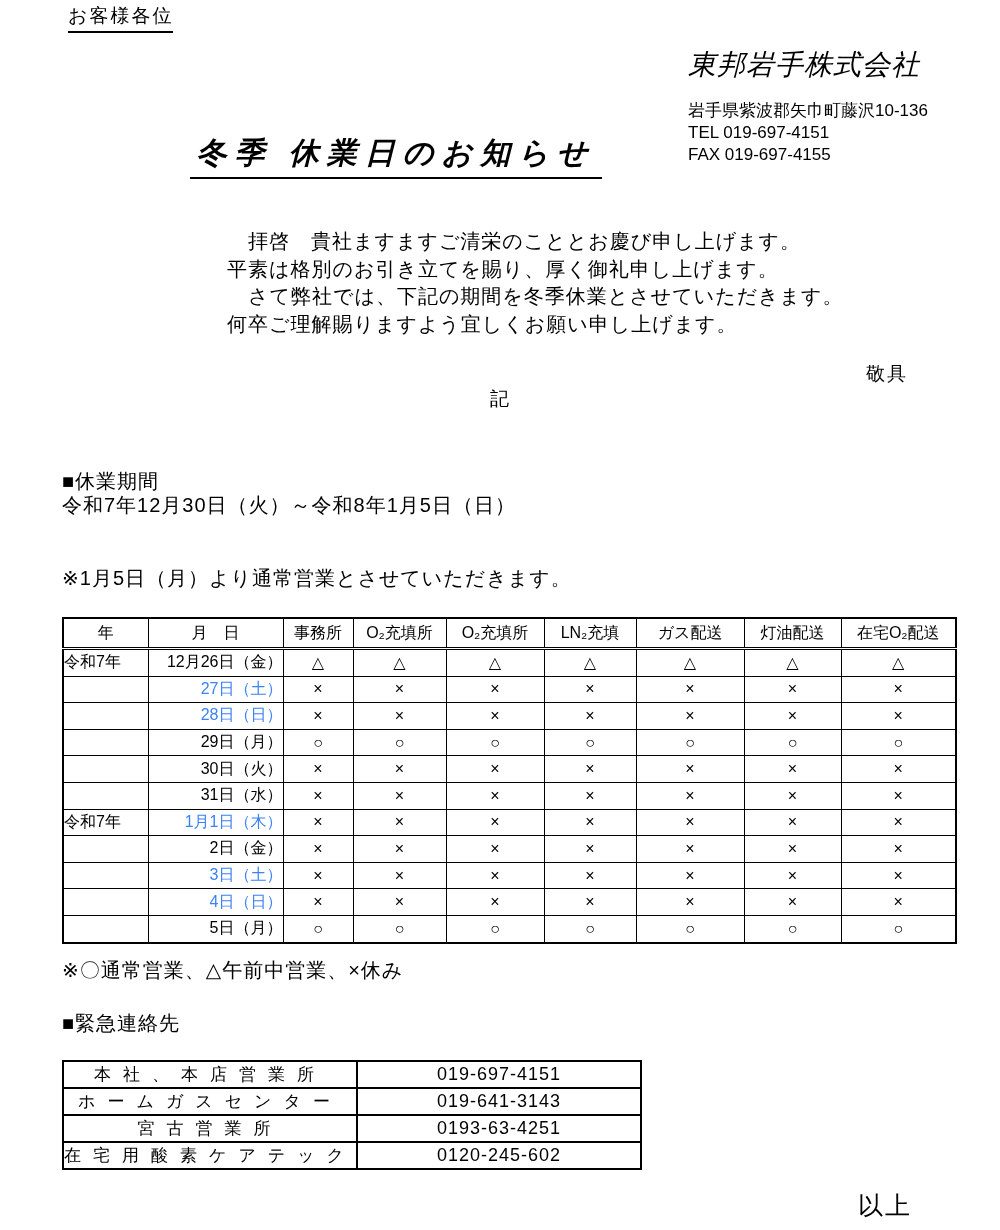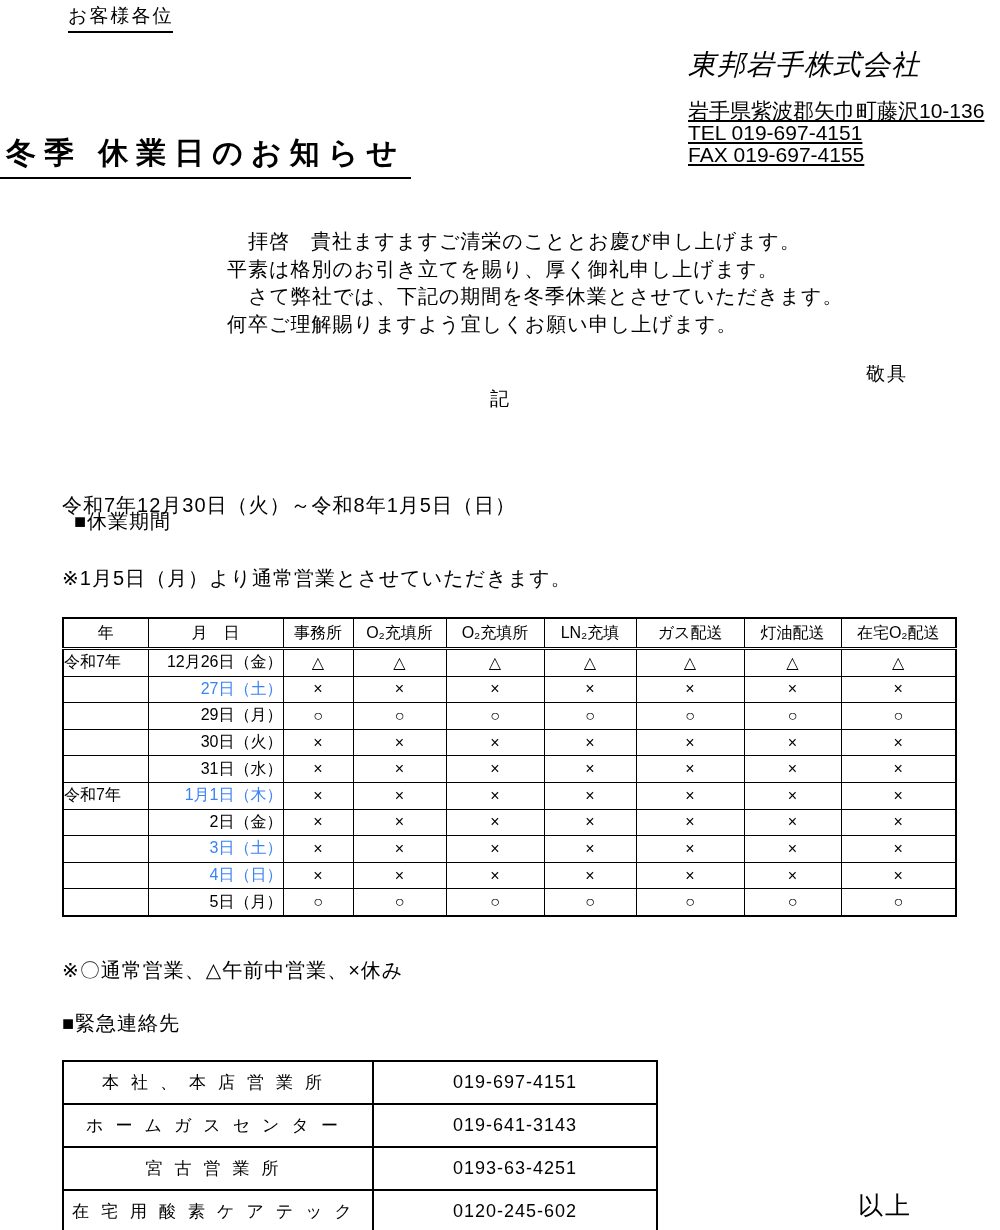--- a/index.html
+++ b/index.html
@@ -5,54 +5,54 @@
   html,body{margin:0;padding:0;background:#fff;}
   .page{position:relative;width:1000px;height:1230px;background:#ffffff;color:#000;
         font-family:"Liberation Sans","DejaVu Sans",sans-serif;overflow:hidden;}
   .abs{position:absolute;}
 
   .salutation{left:68px;top:3px;font-size:19px;letter-spacing:2px;
               border-bottom:2px solid #000;padding-bottom:2px;}
 
   .company{left:688px;top:46px;}
   .company-name{font-size:28px;letter-spacing:1px;margin-bottom:16px;font-style:italic;}
-  .company-line{font-size:21px;line-height:22px;text-decoration:underline;}
-
-  .title-wrap{left:0;top:133px;width:792px;}
+  .company-line{font-size:17px;line-height:22px;}
+
+  .title-wrap{left:0;top:133px;width:792px;text-align:center;font-style:italic;}
   .doc-title{display:inline-block;font-size:30px;font-weight:bold;letter-spacing:8px;
              border-bottom:2.5px solid #000;padding:0 6px 3px 6px;}
 
   .greeting{left:227px;top:228px;font-size:20px;line-height:27.5px;letter-spacing:1px;}
   .greeting div{white-space:pre;}
 
   .keigu{top:361px;right:92px;font-size:19px;letter-spacing:2px;}
   .ki{left:0;top:386px;width:1000px;text-align:center;font-size:19px;letter-spacing:1px;}
 
   .sec{font-size:20px;letter-spacing:1px;white-space:pre;}
-  .holiday-heading{left:74px;top:468px;margin-top:40px;}
+  .holiday-heading{left:62px;top:468px;}
   .holiday-period{left:62px;top:492px;}
   .holiday-note{left:62px;top:565px;}
   .legend{left:62px;top:957px;}
   .emergency-heading{left:62px;top:1010px;}
 
   .schedule{left:62px;top:617px;}
   table.sched{border-collapse:collapse;table-layout:fixed;border:2px solid #000;}
   table.sched th{border:1px solid #000;border-bottom:3px double #000;font-size:16px;
                  font-weight:normal;height:28px;white-space:nowrap;overflow:hidden;
                  text-align:center;vertical-align:middle;padding:0;}
   table.sched td{border:1px solid #000;height:25.6px;font-size:16px;vertical-align:middle;
                  white-space:nowrap;overflow:hidden;padding:0;}
   td.c-year{text-align:left;padding-left:3px;}
   td.c-date{text-align:right;padding-right:6px;}
   td.c-sym{text-align:center;font-size:19px;}
   .red{color:#3b82f6;}
 
   .contact{left:62px;top:1060px;}
   table.ct{border-collapse:collapse;table-layout:fixed;border:2px solid #000;}
-  table.ct td{border:2px solid #000;height:25px;vertical-align:middle;padding:8px;
+  table.ct td{border:2px solid #000;height:25px;vertical-align:middle;padding:0;
               white-space:nowrap;overflow:hidden;}
   td.ct-name{text-align:center;font-size:17px;letter-spacing:12px;}
   td.ct-phone{text-align:center;font-size:18px;letter-spacing:1px;}
 
   .end-marker{top:1189px;right:88px;font-size:25px;letter-spacing:2px;}
 </style>
 </head>
 <body>
 
 <div class="page">
@@ -131,20 +131,31 @@
             <td class="c-sym">×</td>
             <td class="c-sym">×</td>
             <td class="c-sym">×</td>
             <td class="c-sym">×</td>
             <td class="c-sym">×</td>
             <td class="c-sym">×</td>
             <td class="c-sym">×</td>
           </tr>
           <tr>
             <td class="c-year"></td>
+            <td class="c-date red">28日（日）</td>
+            <td class="c-sym">×</td>
+            <td class="c-sym">×</td>
+            <td class="c-sym">×</td>
+            <td class="c-sym">×</td>
+            <td class="c-sym">×</td>
+            <td class="c-sym">×</td>
+            <td class="c-sym">×</td>
+          </tr>
+          <tr>
+            <td class="c-year"></td>
             <td class="c-date">29日（月）</td>
             <td class="c-sym">○</td>
             <td class="c-sym">○</td>
             <td class="c-sym">○</td>
             <td class="c-sym">○</td>
             <td class="c-sym">○</td>
             <td class="c-sym">○</td>
             <td class="c-sym">○</td>
           </tr>
           <tr>

